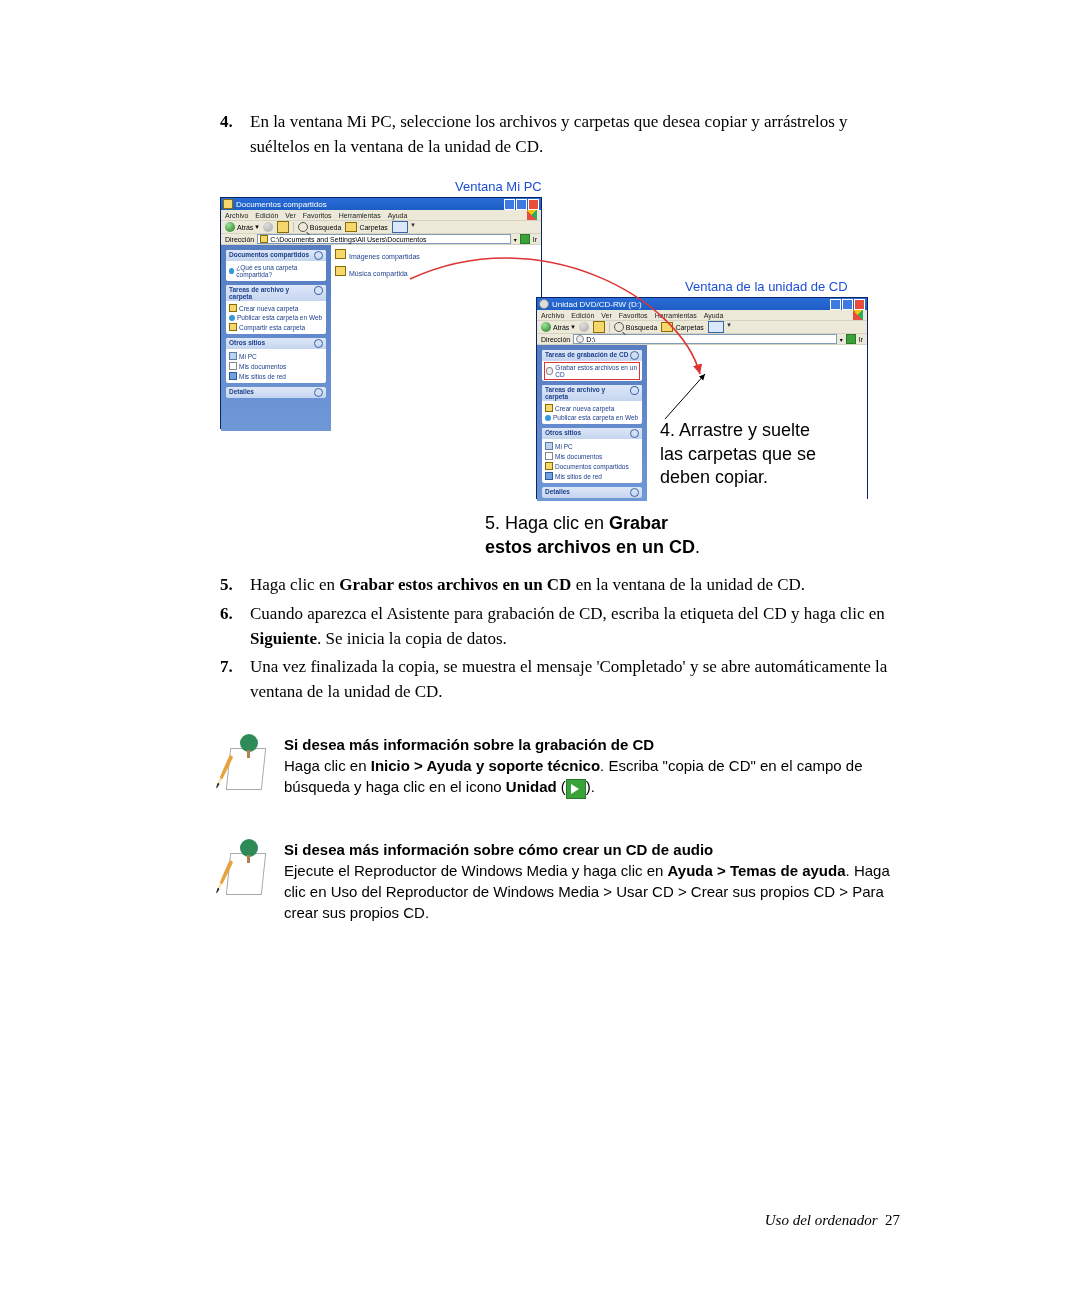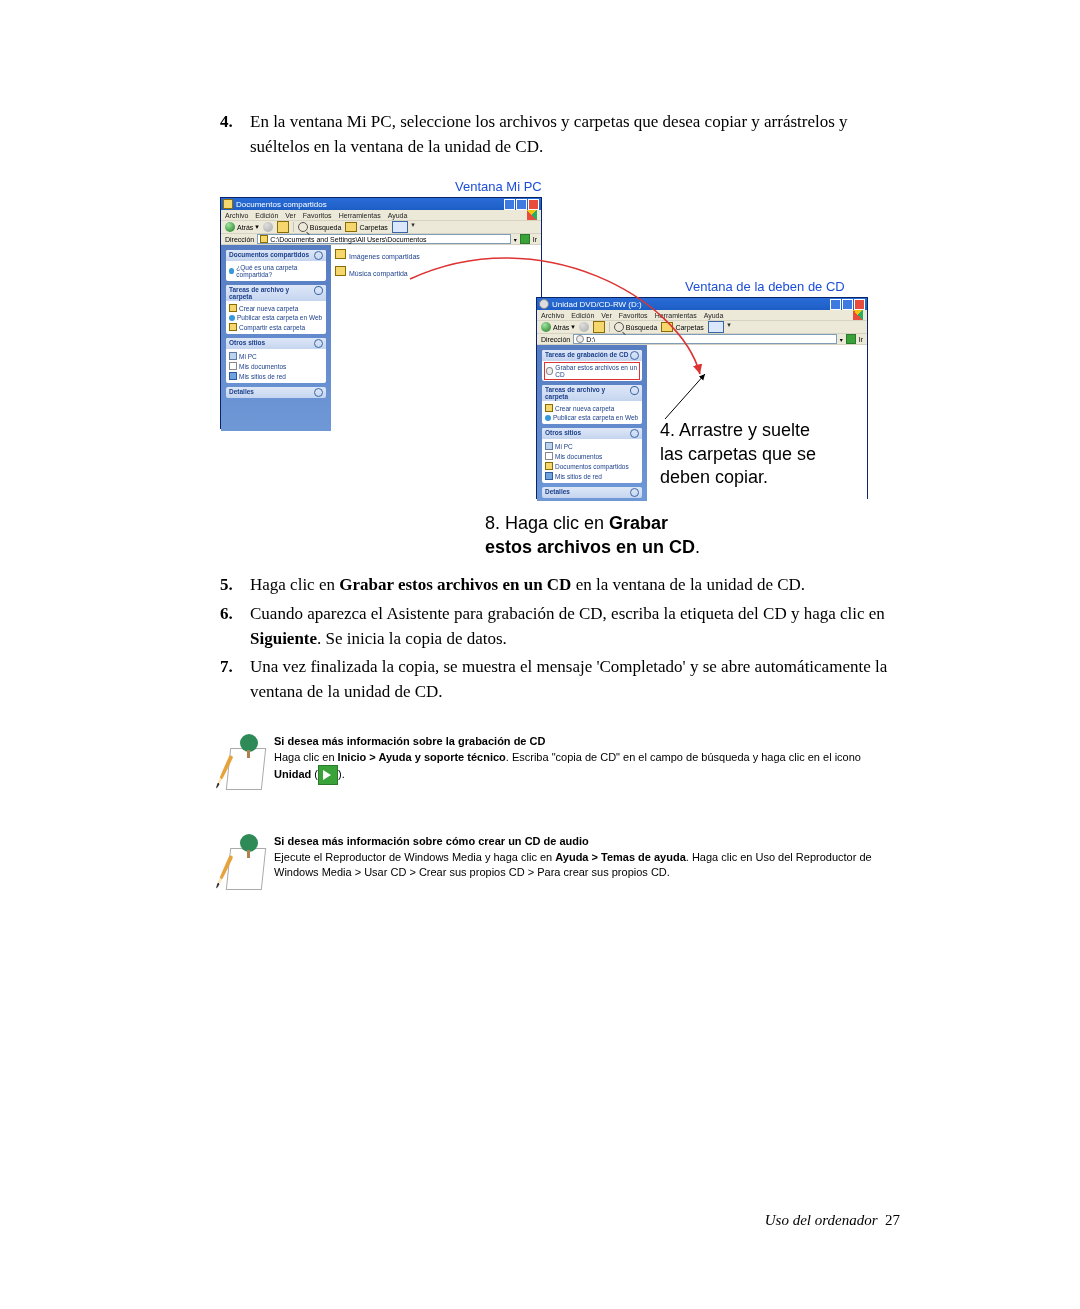--- a/index.html
+++ b/index.html
@@ -158,24 +158,24 @@
     line-height: 1.3;
     color: #000;
   }
   .callout b { font-weight: 700; }
 
   .arrow-svg { position:absolute; pointer-events:none; }
 
   
   .tip {
     display: flex;
-    gap: 4px;
+    gap: 14px;
     margin-top: 30px;
     font-family: Arial, Helvetica, sans-serif;
-    font-size: 11px;
+    font-size: 15px;
     line-height: 1.4;
     color: #000;
   }
   .tip .icon48 {
     flex: 0 0 50px;
     height: 60px;
     position: relative;
   }
   .pin { width:18px; height:18px; background:#2e8b57; border-radius:50%; position:absolute; top:0; left:20px; }
   .pin:after { content:""; position:absolute; top:16px; left:7px; width:3px; height:8px; background:#b08050; }
@@ -215,21 +215,21 @@
 
   <ol class="main">
     <li>
       <span class="num">4.</span>
       <span class="litxt">En la ventana Mi PC, seleccione los archivos y carpetas que desea copiar y arrástrelos y suéltelos en la ventana de la unidad de CD.</span>
     </li>
   </ol>
 
   <div class="figure">
     <div class="figcap mipc">Ventana Mi PC</div>
-    <div class="figcap cd">Ventana de la deben de CD</div>
+    <div class="figcap cd">Ventana de la unidad de CD</div>
 
     <div class="win" style="left:0; top:18px; width:320px; height:230px;">
       <div class="titlebar">
         <span class="sysicon"></span>
         <span>Documentos compartidos</span>
         <span class="wbtns">
           <span class="wbtn"></span>
           <span class="wbtn"></span>
           <span class="wbtn close"></span>
         </span>
@@ -468,21 +468,21 @@
       <defs>
         <marker id="ah2" markerWidth="8" markerHeight="8" refX="6" refY="3" orient="auto">
           <path d="M0,0 L6,3 L0,6 Z" fill="#000"></path>
         </marker>
       </defs>
     </svg>
 
     <div class="callout" style="left:440px; top:240px; width:160px;">4. Arrastre y suelte las carpetas que se deben copiar.</div>
 
     <div class="callout" style="left:265px; top:333px; width:220px;">
-      <span>8. Haga clic en </span><b>Grabar estos archivos en un CD</b><span>.</span>
+      <span>5. Haga clic en </span><b>Grabar estos archivos en un CD</b><span>.</span>
     </div>
   </div>
 
   <ol class="main" style="margin-top:24px">
     <li>
       <span class="num2">5.</span>
       <span class="litxt"><span>Haga clic en </span><b>Grabar estos archivos en un CD</b><span> en la ventana de la unidad de CD.</span></span>
     </li>
     <li>
       <span class="num2">6.</span>

